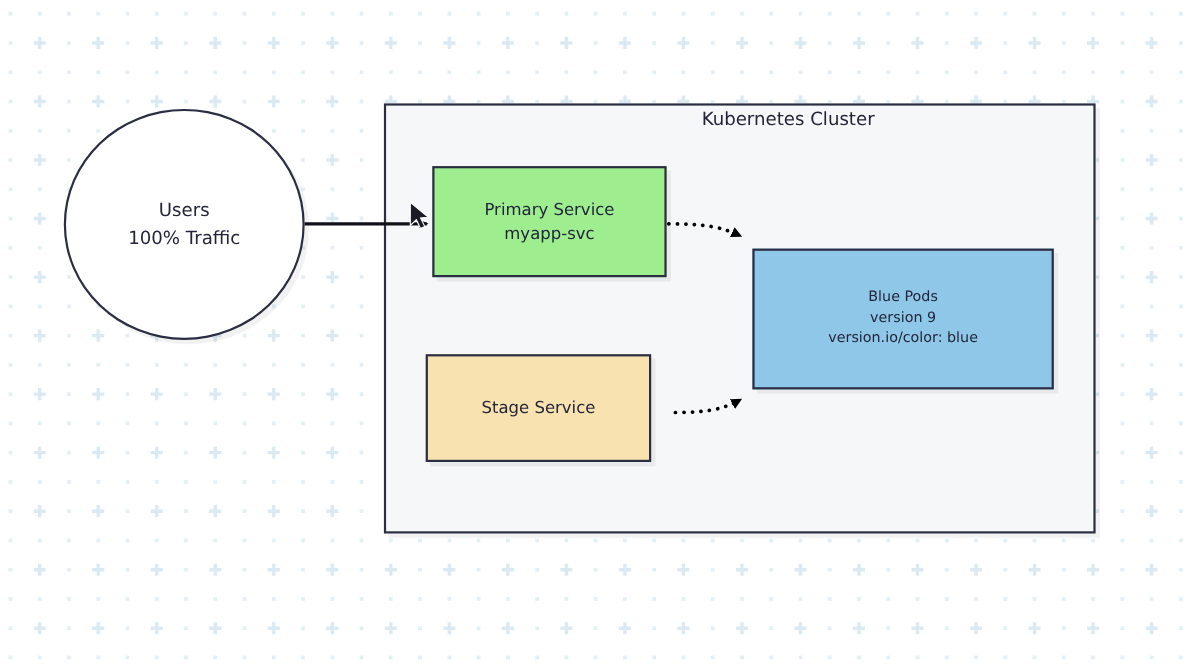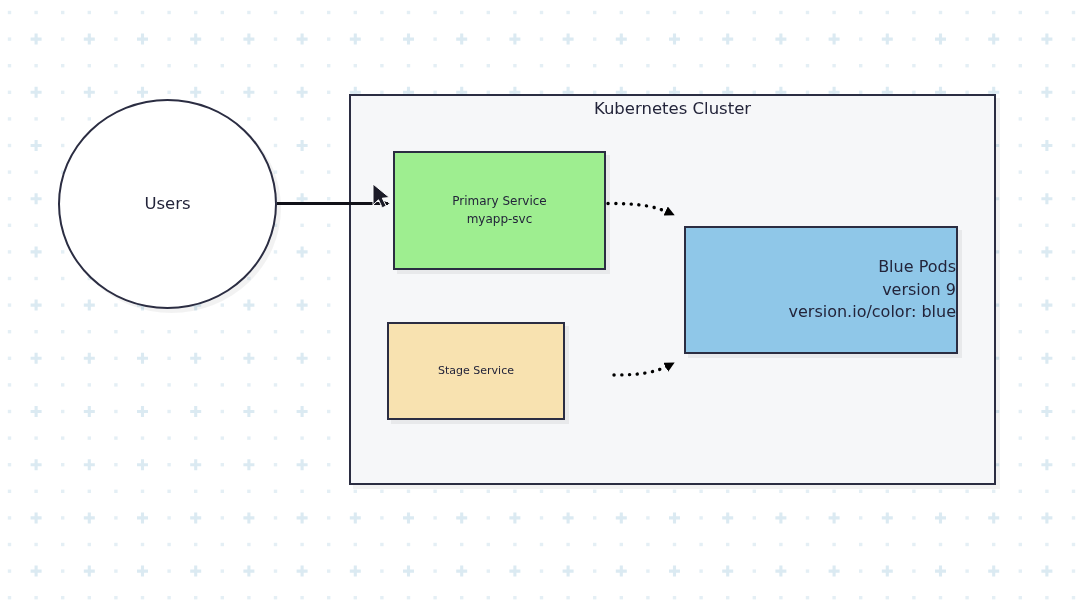--- a/index.html
+++ b/index.html
@@ -57,20 +57,21 @@
     box-shadow: 4px 4px 0 0 rgba(0,0,0,0.05);
   }
   #cluster-title {
     position: absolute;
     left: 349px;
     top: 99px;
     width: 647px;
     text-align: center;
     font-size: 16.5px;
     color: #23243a;
+    padding-left: 44px;
   }
 
   #users-circle {
     position: absolute;
     left: 58px;
     top: 99px;
     width: 219px;
     height: 210px;
     border-radius: 50%;
     border: 2.5px solid #2b2d42;
@@ -84,40 +85,39 @@
     color: #23243a;
     font-size: 16.5px;
     line-height: 1.55;
     box-shadow: 4px 4px 0 0 rgba(0,0,0,0.05);
   }
 
   #primary-service {
     left: 393px;
     top: 151px;
     width: 213px;
-    height: 119px;
+    height: 101px;
     background: #9eee90;
-    font-size: 12px;
+    font-size: 15px;
   }
   #stage-service {
     left: 387px;
     top: 322px;
-    width: 178px;
+    width: 205px;
     height: 98px;
     background: #f8e2b0;
-    font-size: 11px;
+    font-size: 15px;
   }
   #blue-pods {
     left: 684px;
     top: 226px;
     width: 274px;
     height: 128px;
     background: #8fc7e8;
-    font-size: 16px;
-    align-items: flex-end;
+    font-size: 13px;
   }
 
   svg.overlay {
     position: absolute;
     left: 0;
     top: 0;
     width: 1077px;
     height: 605px;
     pointer-events: none;
   }
@@ -1071,20 +1071,21 @@
       <rect x="1018.6" y="596" width="3.4" height="3.4" fill="#e4eff5"></rect>
       <rect x="1045.2" y="596" width="3.4" height="3.4" fill="#e4eff5"></rect>
       <rect x="1071.8" y="596" width="3.4" height="3.4" fill="#e4eff5"></rect>
     </svg>
 
   <div id="cluster-box"></div>
   <div id="cluster-title">Kubernetes Cluster</div>
 
   <div id="users-circle">
     <span class="lbl">Users</span>
+    <span class="lbl">100% Traffic</span>
   </div>
 
   <div class="node" id="primary-service">
     <span class="lbl">Primary Service</span>
     <span class="lbl">myapp-svc</span>
   </div>
 
   <div class="node" id="stage-service">
     <span class="lbl">Stage Service</span>
   </div>

